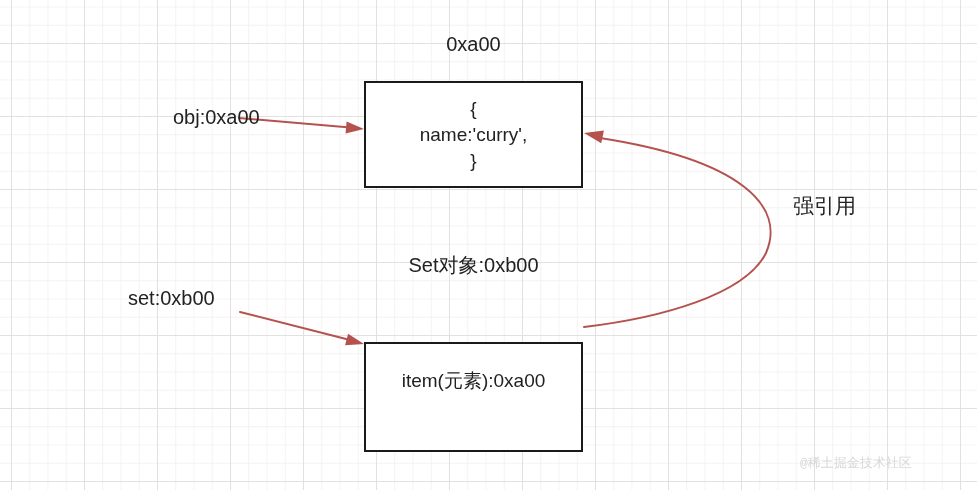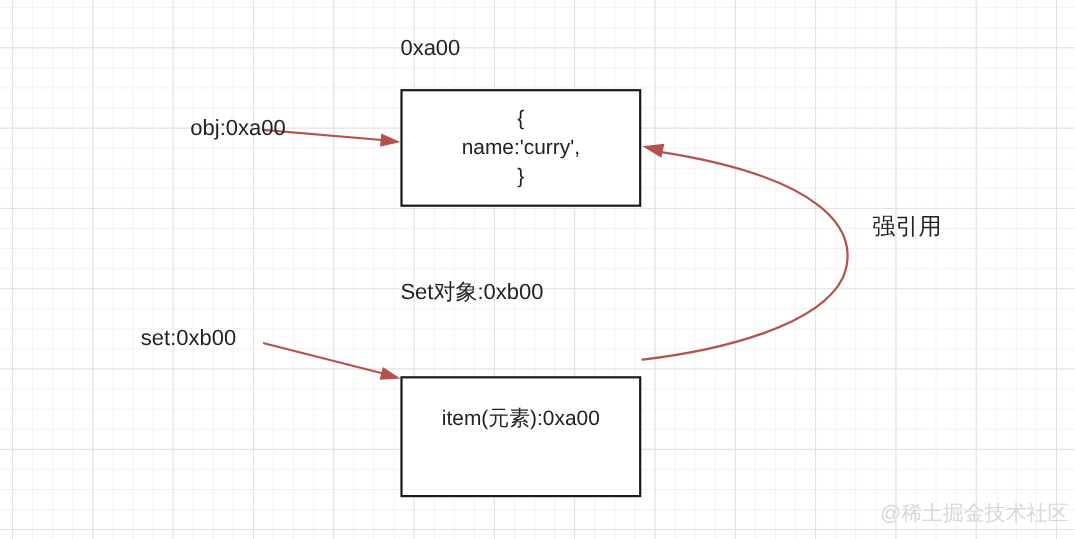--- a/index.html
+++ b/index.html
@@ -53,35 +53,36 @@
   }
   .float-label {
     position: absolute;
     white-space: nowrap;
     font-size: 20px;
   }
   .box-title {
     position: absolute;
     left: 364px;
     width: 219px;
-    text-align: left;
+    text-align: center;
     font-size: 20px;
     white-space: nowrap;
   }
   .title-object { top: 33px; }
   .title-set   { top: 252px; }
   .label-obj   { left: 128px; top: 106px; margin-left: 45px; }
-  .label-set   { left: 128px; top: 287px; margin-top: 10px; }
+  .label-set   { left: 128px; top: 287px; }
   .label-strong { left: 793px; top: 192px; font-size: 21px; text-align: center; }
   .watermark {
     position: absolute;
     left: 800px; top: 454px;
-    font-size: 19px;
+    font-size: 13px;
     color: #d8d8d8;
     white-space: nowrap;
+    font-family: Liberation Mono, monospace;
   }
 </style>
 </head>
 <body>
 
 <div class="canvas">
 
   <svg class="arrows" viewBox="0 0 977 490" xmlns="http://www.w3.org/2000/svg">
     <g stroke="#b5524d" stroke-width="2" fill="none" stroke-linecap="round">
 

